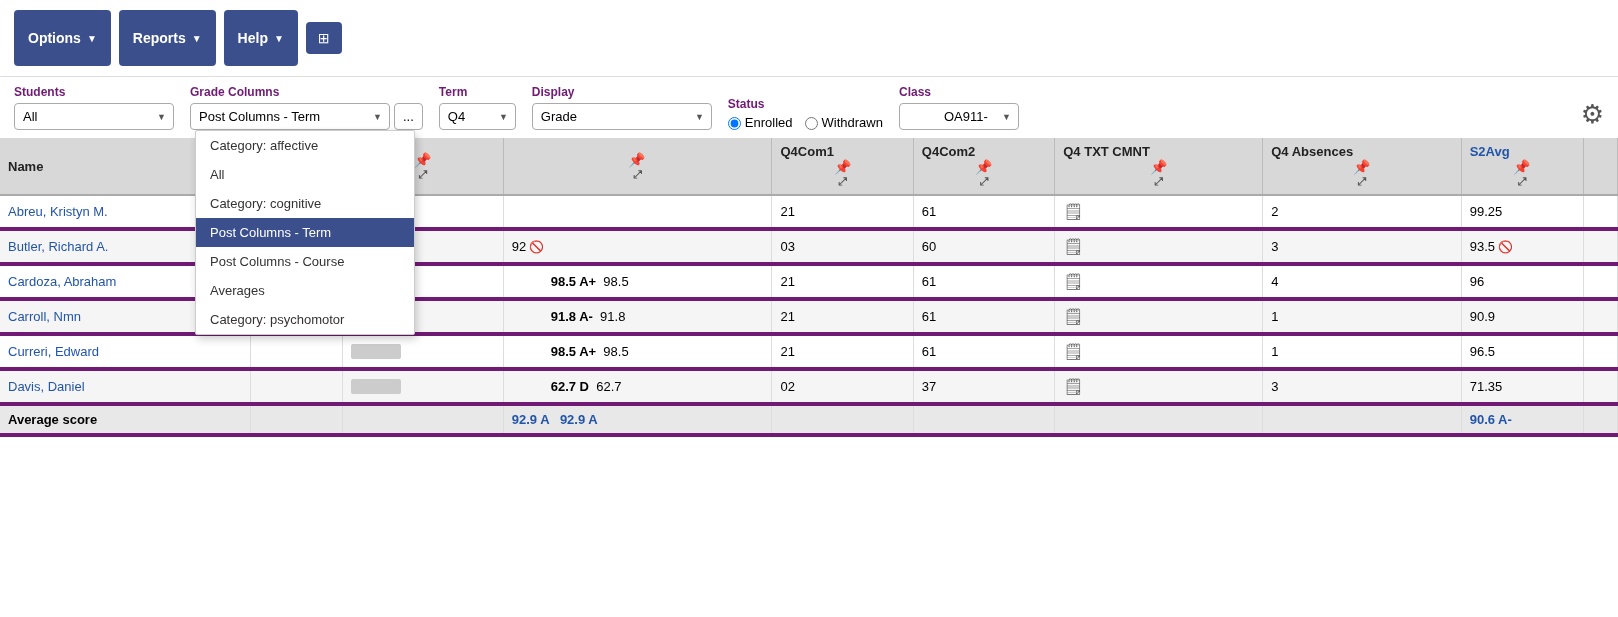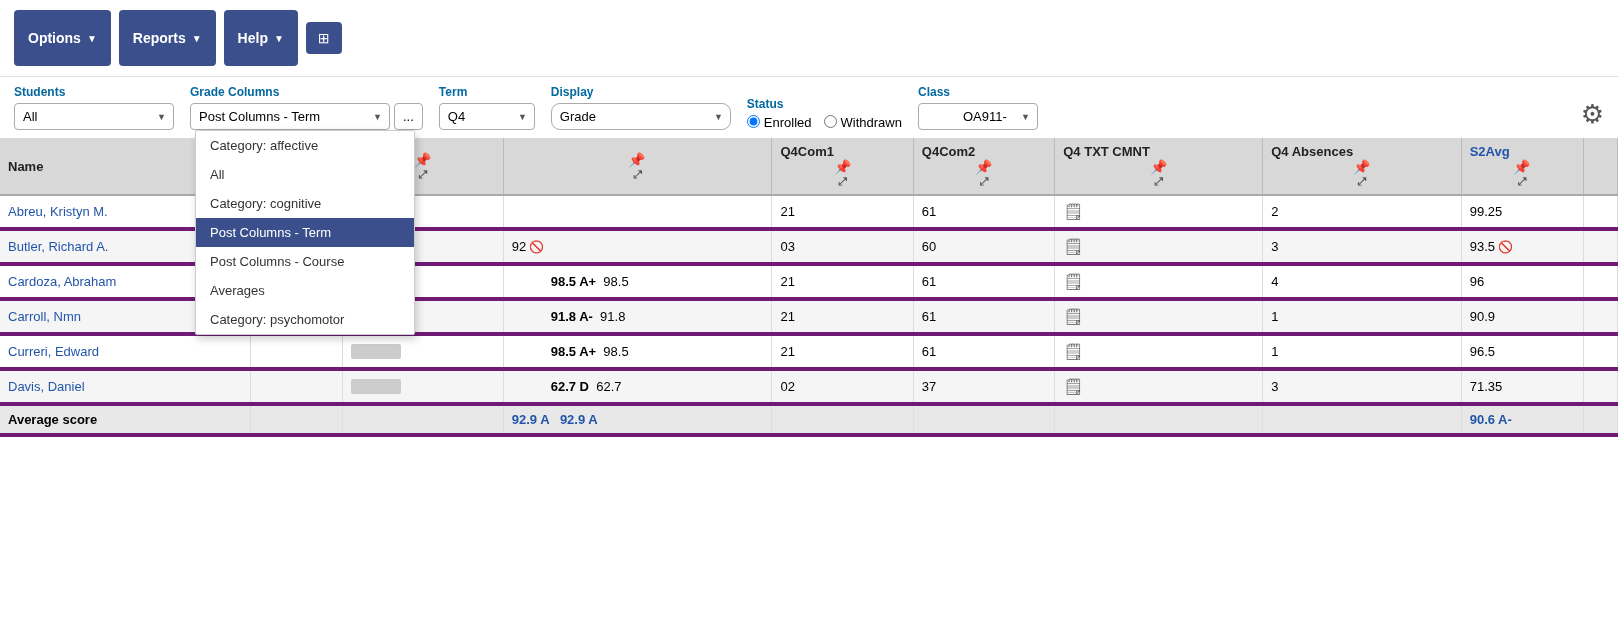--- a/index.html
+++ b/index.html
@@ -47,41 +47,41 @@
       background: #fff;
     }
     .filter-group {
       display: flex;
       flex-direction: column;
       gap: 4px;
     }
     .filter-label {
       font-size: 12px;
       font-weight: bold;
-      color: #0369a1;
+      color: #701a75;
     }
     .filter-row {
       display: flex;
       align-items: flex-end;
       gap: 4px;
     }
     select, .select-box {
       border: 1px solid #aaa;
       border-radius: 4px;
       padding: 5px 8px;
       font-size: 13px;
       background: #fff;
       cursor: pointer;
       appearance: none;
       -webkit-appearance: none;
     }
     .select-students { width: 160px; }
     .select-grade-cols { width: 200px; }
-    .select-term { width: 96px; }
-    .select-display { width: 180px; border-radius: 9px; }
+    .select-term { width: 77px; }
+    .select-display { width: 180px; }
     .select-class { width: 120px; padding-left: 44px; }
     .btn-dots {
       border: 1px solid #aaa;
       border-radius: 4px;
       padding: 5px 8px;
       background: #fff;
       cursor: pointer;
       font-size: 13px;
     }
 
@@ -91,21 +91,21 @@
       flex-direction: column;
       gap: 4px;
     }
     .radio-row {
       display: flex;
       align-items: center;
       gap: 12px;
     }
     .radio-item {
       display: flex;
-      align-items: flex-start;
+      align-items: flex-end;
       gap: 4px;
       font-size: 13px;
     }
 
     
     .gear-btn {
       background: none;
       border: none;
       cursor: pointer;
       font-size: 26px;

